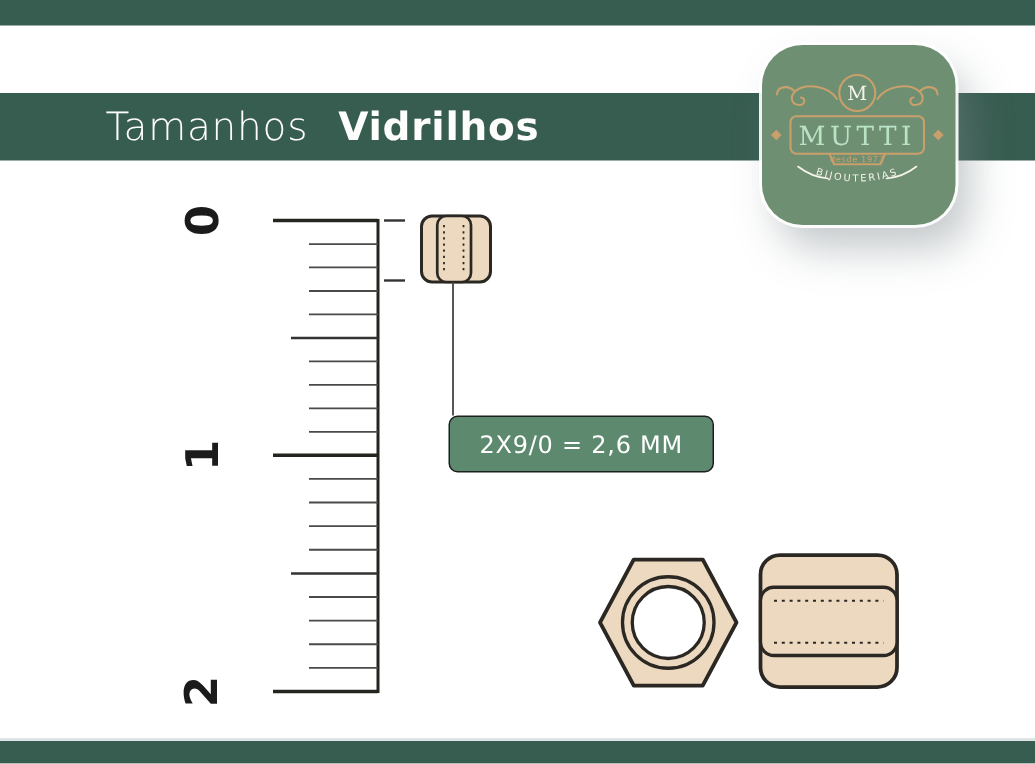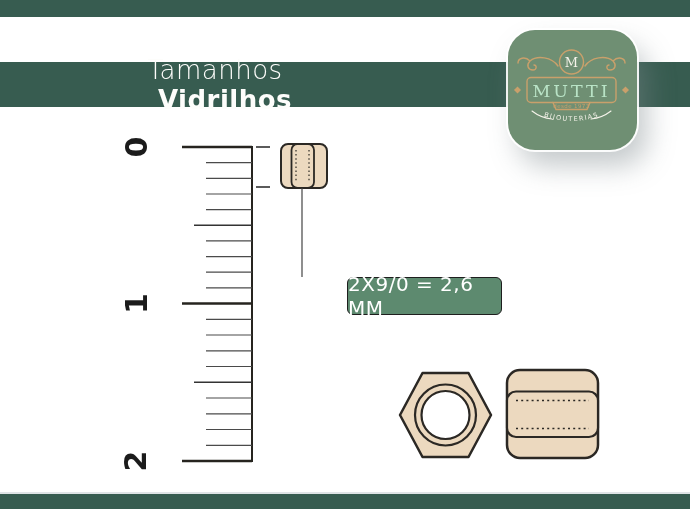--- a/index.html
+++ b/index.html
@@ -14,36 +14,36 @@
   }
   *{margin:0;padding:0;box-sizing:border-box;}
   body{background:#888;font-family:"DejaVu Sans",sans-serif;}
   #canvas{position:relative;width:690px;height:509px;background:#ffffff;overflow:hidden;margin:0 auto;}
 
   .top-bar{position:absolute;left:0;top:0;width:690px;height:17px;background:var(--green-dark);}
   .bottom-bar{position:absolute;left:0;top:492px;width:690px;height:17px;background:var(--green-dark);border-top:2px solid #dfe4e6;}
 
   .header-band{position:absolute;left:0;top:62px;width:690px;height:45px;background:var(--green-dark);}
   .header-text{position:absolute;left:0;top:62px;width:430px;height:45px;display:flex;align-items:center;justify-content:center;
-    color:#fdfdfb;font-size:26px;letter-spacing:.5px;white-space:pre;flex-direction:column;}
+    color:#fdfdfb;font-size:26px;letter-spacing:.5px;white-space:pre;}
   .header-text .light{font-weight:300;}
   .header-text .bold{font-weight:700;margin-left:20px;}
 
   .illustration{position:absolute;left:0;top:0;width:690px;height:509px;}
 
   
   .s-ink{stroke:var(--ink);fill:none;}
   .f-tan{fill:var(--tan);}
   .digit{font-family:"DejaVu Sans",sans-serif;font-size:30px;font-weight:bold;fill:#1b1b1b;
     text-anchor:middle;dominant-baseline:central;}
 
-  .measure-label{position:absolute;left:299px;top:277px;width:155px;height:38px;
+  .measure-label{position:absolute;left:299px;top:277px;width:177px;height:38px;
     background:var(--green-label);border:1.5px solid #1e1e1e;border-radius:6px;
     display:flex;align-items:center;justify-content:center;
-    color:#ffffff;font-size:20px;letter-spacing:.5px;margin-left:48px;}
+    color:#ffffff;font-size:16px;letter-spacing:.5px;}
 
   .logo-badge{position:absolute;left:508px;top:30px;width:129px;height:120px;border-radius:27px;
     background:var(--green-badge);
     box-shadow:0 0 0 2px rgba(255,255,255,.92), 10px 16px 28px rgba(125,135,140,.45);}
   .logo-svg{position:absolute;left:0;top:0;width:129px;height:120px;}
   .s-gold{stroke:var(--gold);fill:none;stroke-width:1.4;stroke-linecap:round;}
   .diamond{fill:var(--gold);stroke:none;}
   .s-cream{stroke:var(--cream);fill:none;stroke-width:1.1;stroke-linecap:round;}
   .monogram{font-family:"DejaVu Serif",serif;font-size:13px;fill:var(--cream);text-anchor:middle;}
   .brand{font-family:"DejaVu Serif",serif;font-size:17.5px;letter-spacing:3px;fill:var(--mint);text-anchor:middle;}

